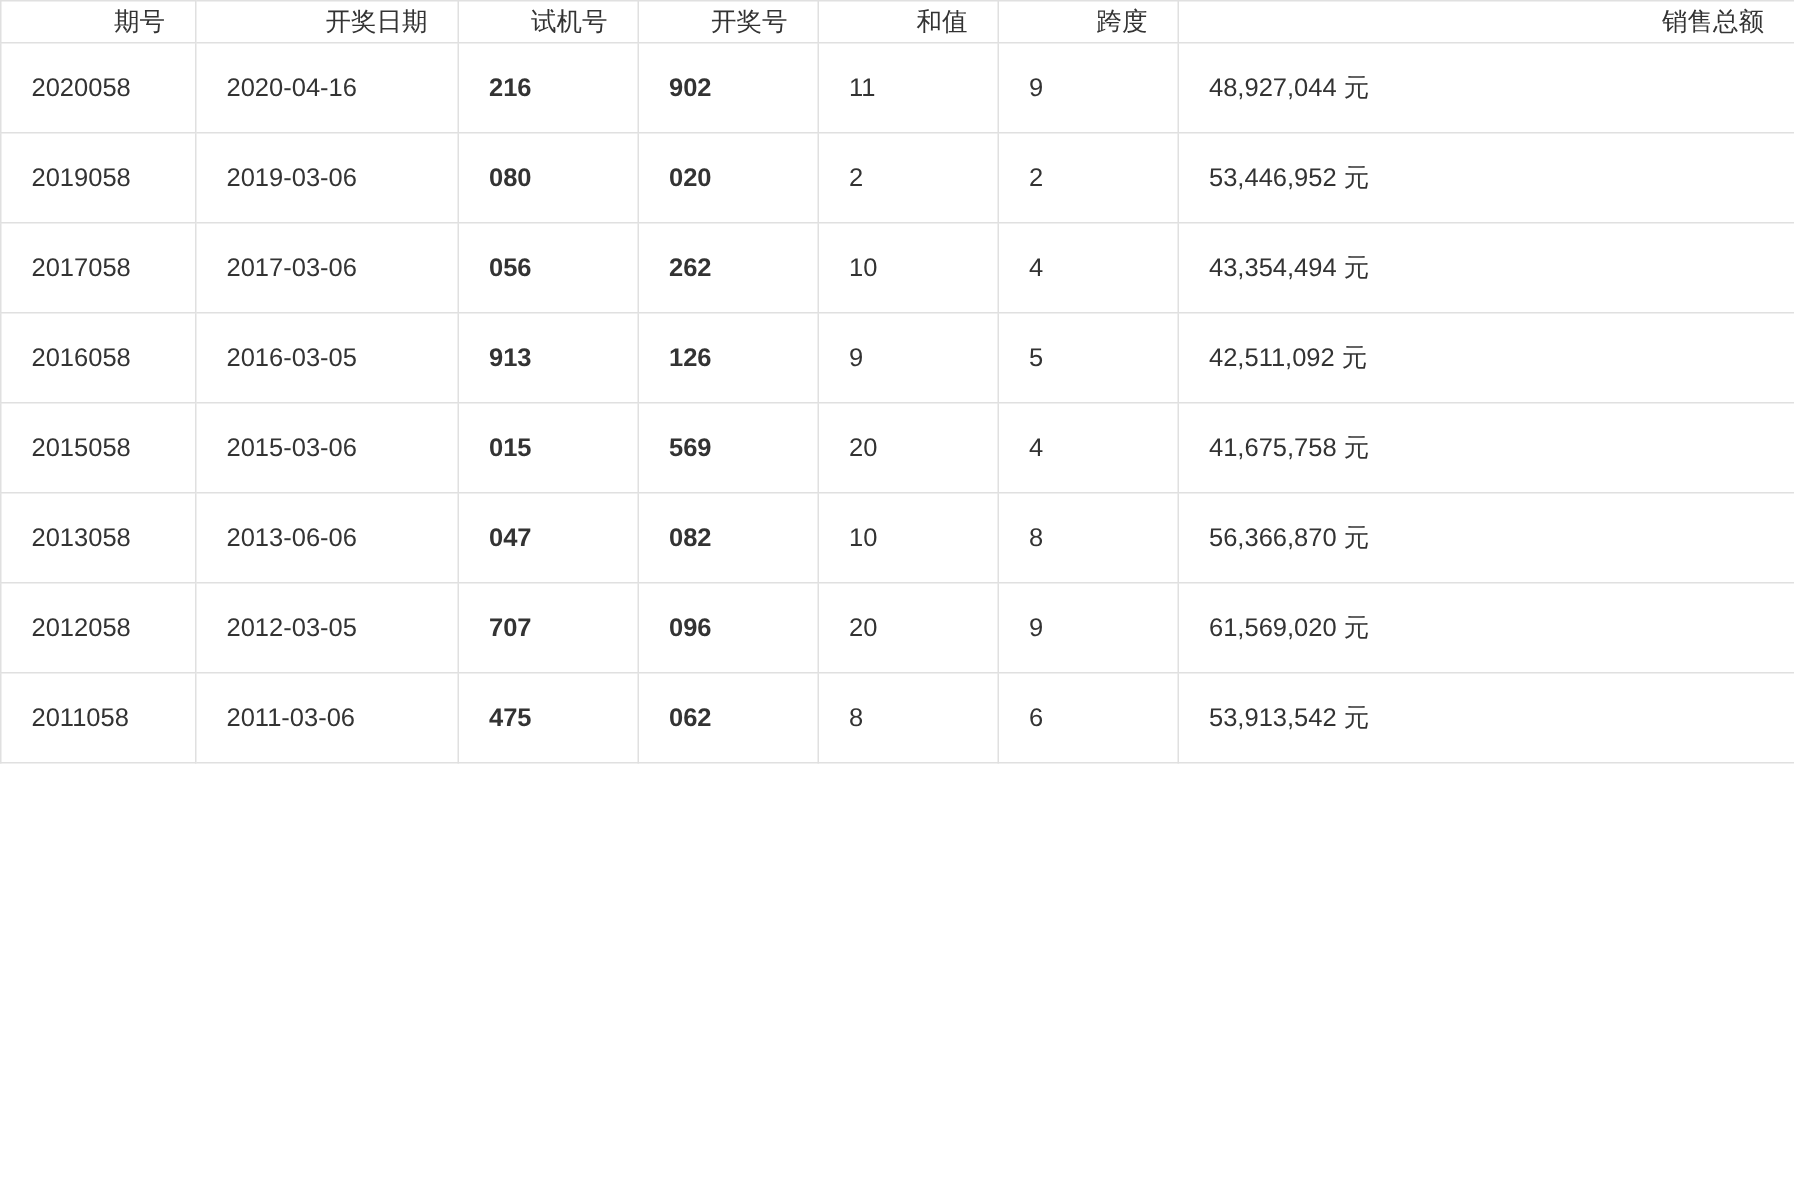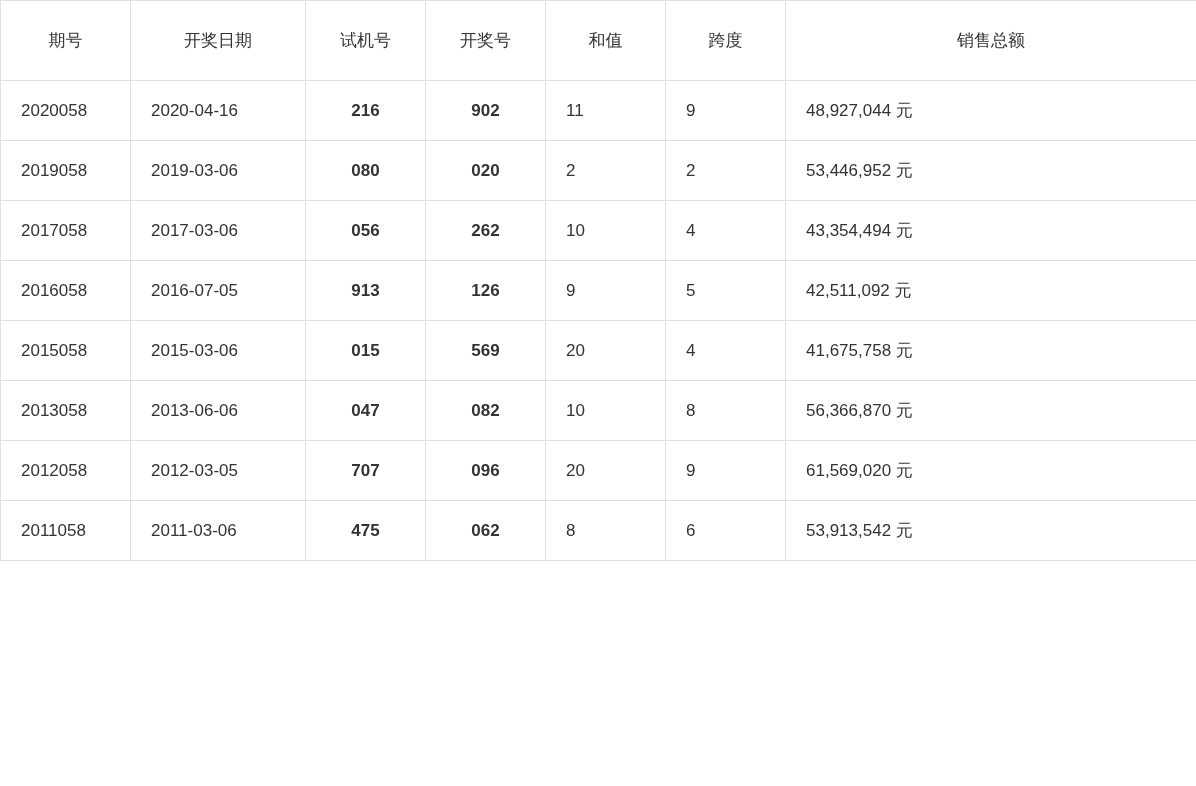--- a/index.html
+++ b/index.html
@@ -25,41 +25,40 @@
     col.col-qihao  { width: 130px; }
     col.col-date   { width: 175px; }
     col.col-shiji  { width: 120px; }
     col.col-kaijia { width: 120px; }
     col.col-hezhi  { width: 120px; }
     col.col-kuadu  { width: 120px; }
     col.col-xiaoshou { width: 411px; }
 
     thead tr th {
       border: 1px solid #e0e0e0;
-      padding: 28px 20px;
-      text-align: center;
+      padding: 2px 20px;
+      text-align: right;
       font-weight: normal;
       font-size: 17px;
       color: #333;
       background: #ffffff;
     }
     tbody tr td {
       border: 1px solid #e0e0e0;
       padding: 18px 20px;
       text-align: left;
       font-size: 17px;
       color: #333;
       background: #ffffff;
     }
     tbody tr:nth-child(even) td {
       background: #ffffff;
     }
     .bold {
       font-weight: bold;
-      text-align: center;
     }
   </style>
 </head>
 <body>
 
 <div class="table-container">
   <table>
     <colgroup>
       <col class="col-qihao">
       <col class="col-date">
@@ -103,21 +102,21 @@
           <td>2017058</td>
           <td>2017-03-06</td>
           <td class="bold">056</td>
           <td class="bold">262</td>
           <td>10</td>
           <td>4</td>
           <td>43,354,494 元</td>
         </tr>
         <tr>
           <td>2016058</td>
-          <td>2016-07-05</td>
+          <td>2016-03-05</td>
           <td class="bold">913</td>
           <td class="bold">126</td>
           <td>9</td>
           <td>5</td>
           <td>42,511,092 元</td>
         </tr>
         <tr>
           <td>2015058</td>
           <td>2015-03-06</td>
           <td class="bold">015</td>

